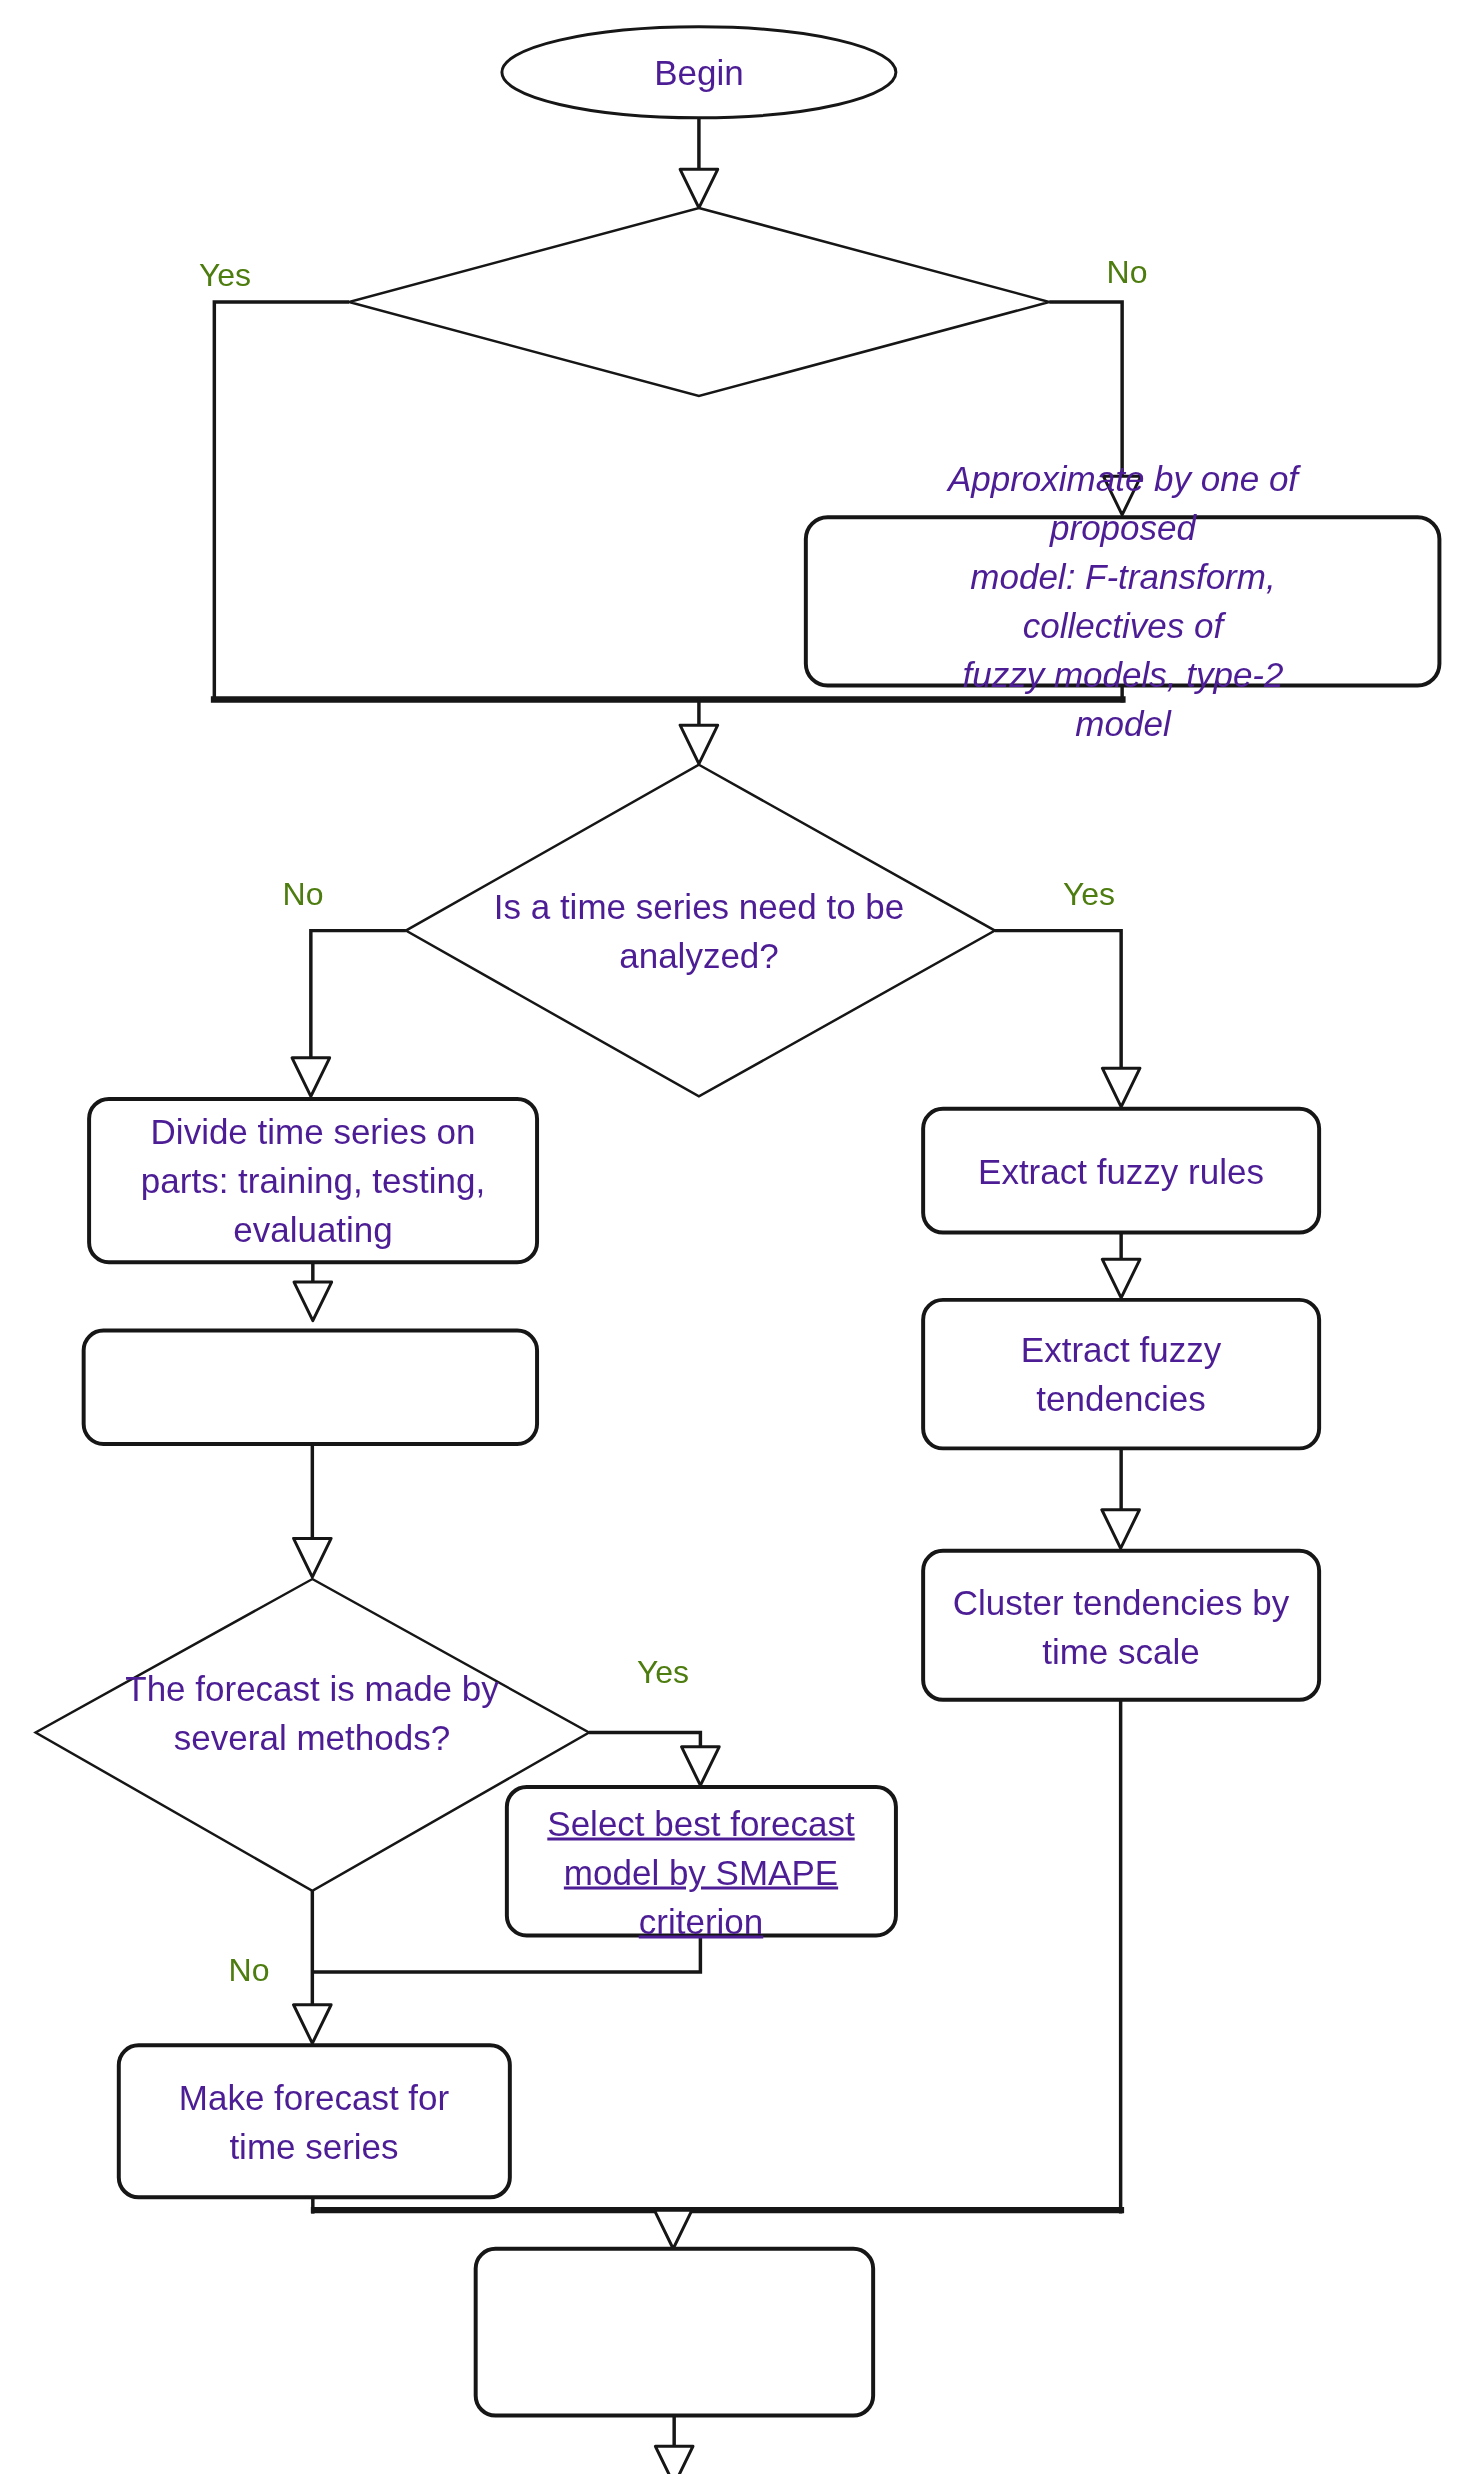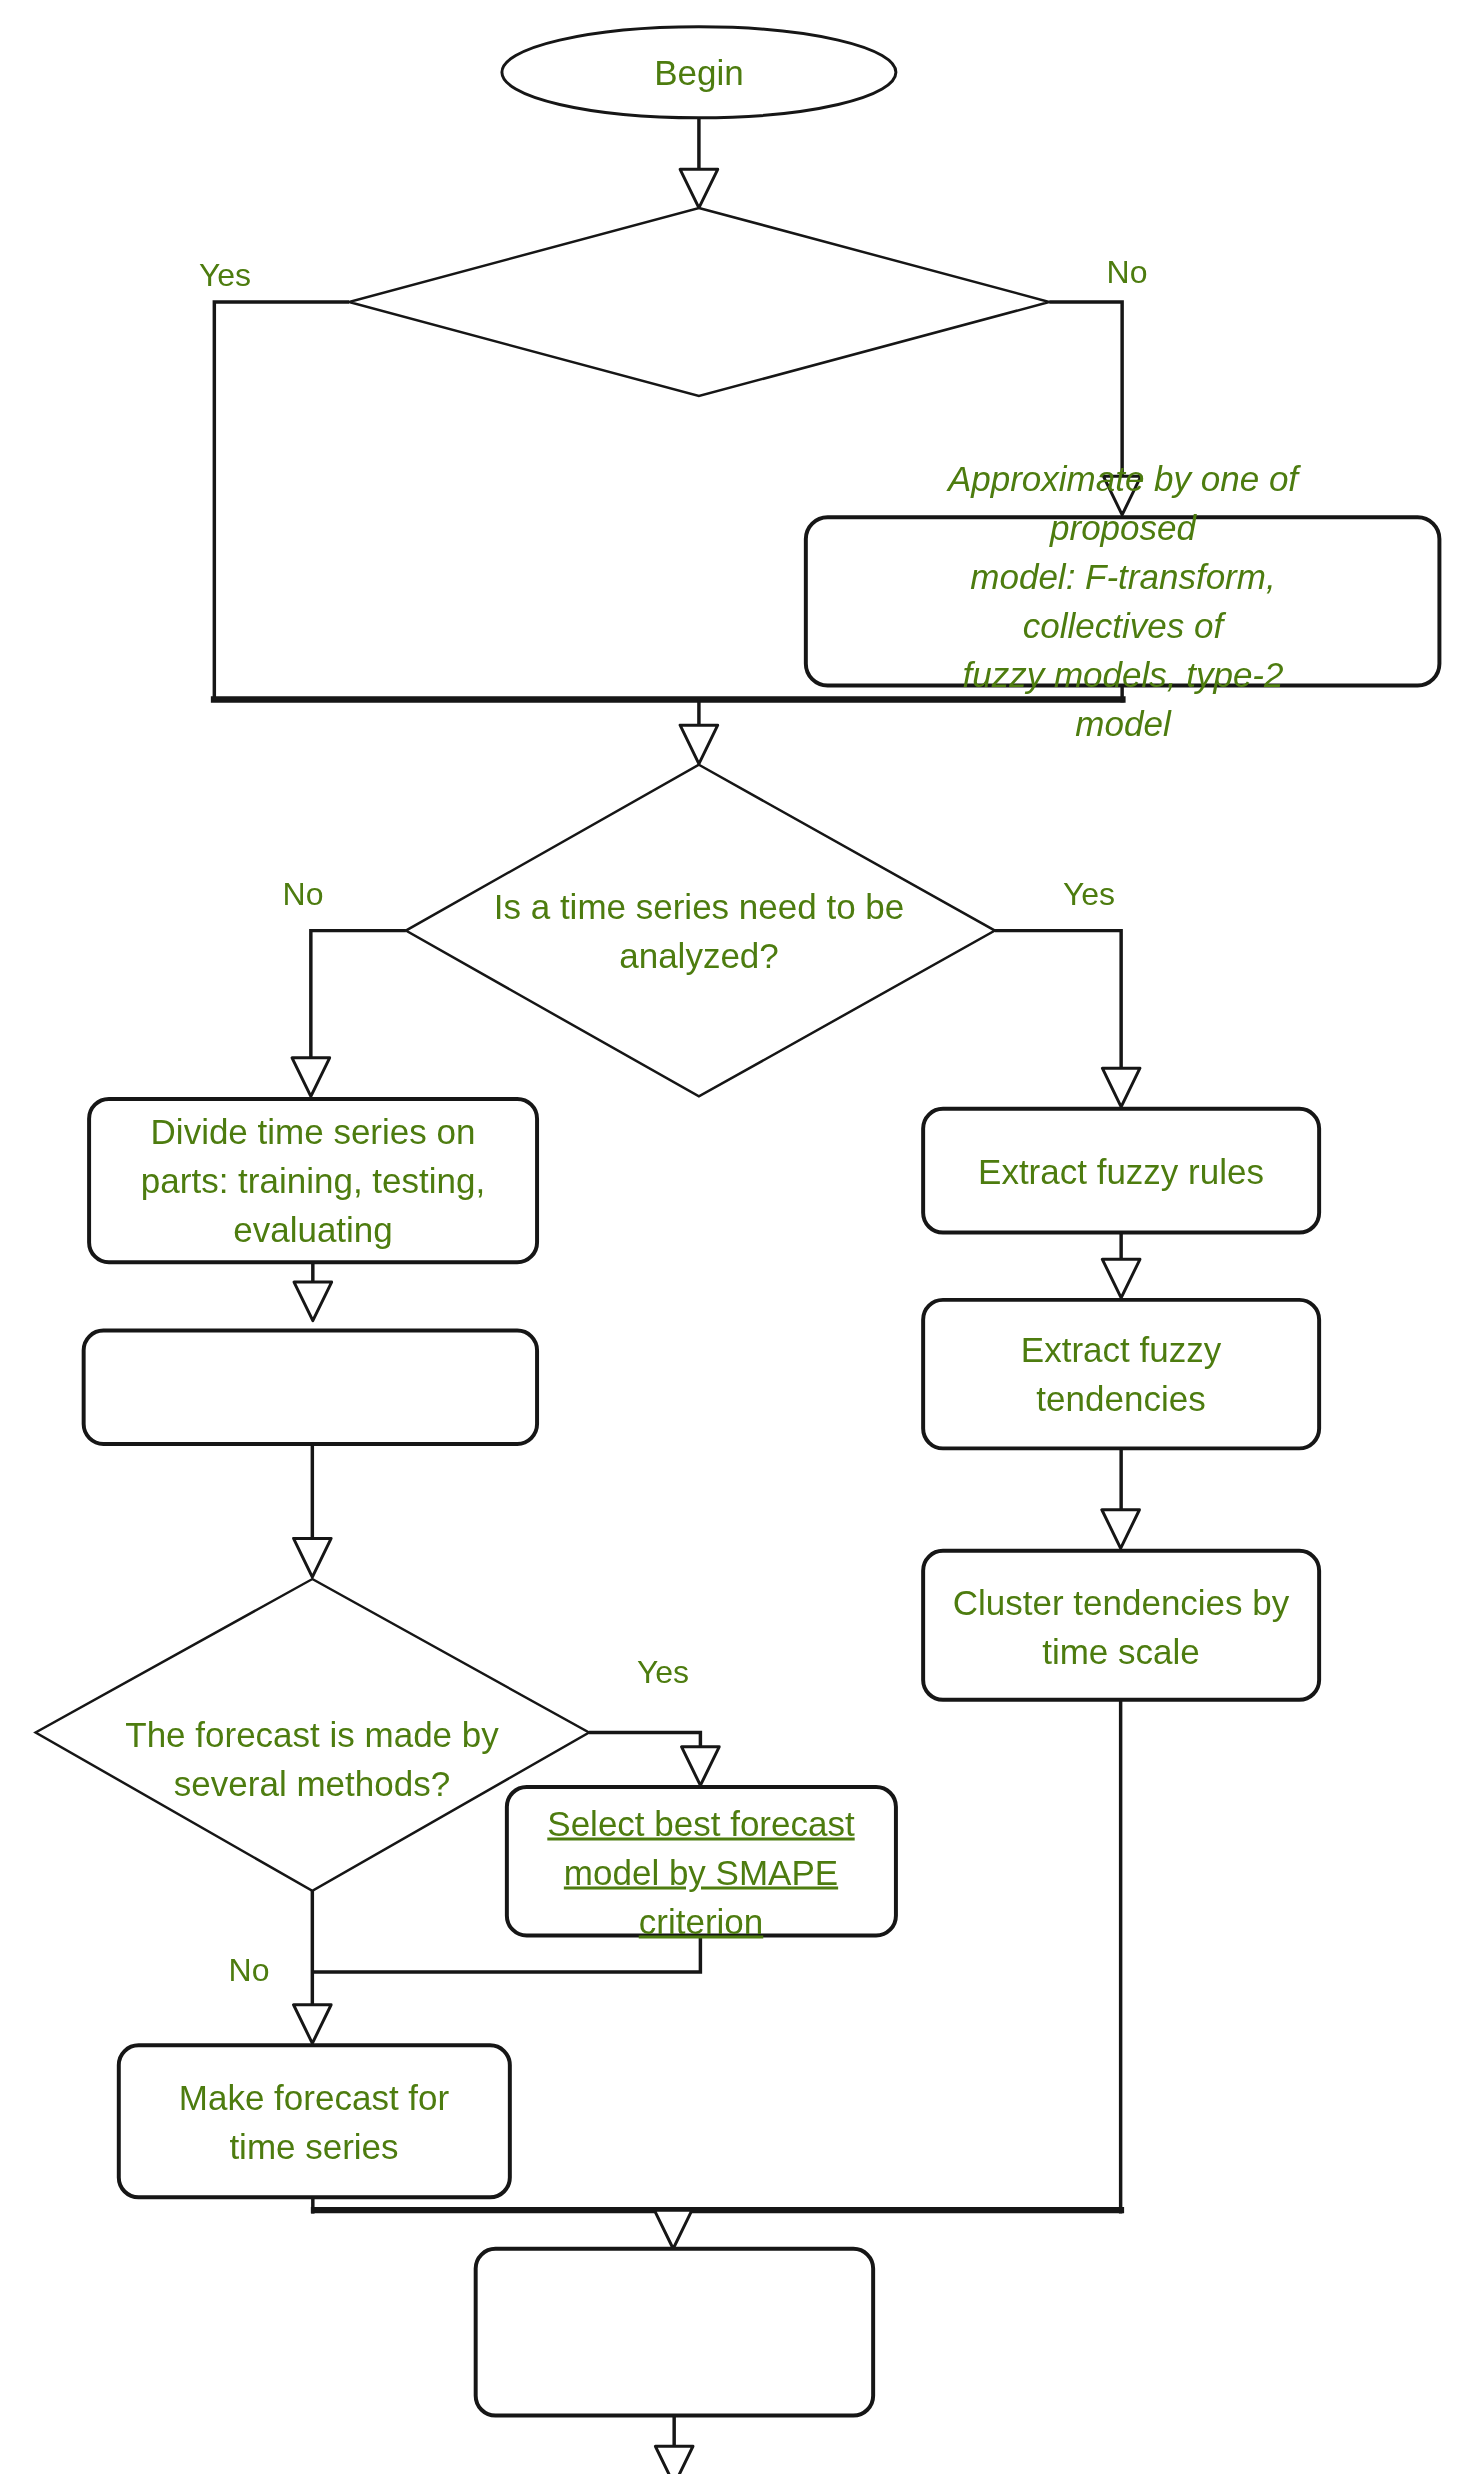--- a/index.html
+++ b/index.html
@@ -12,21 +12,21 @@
     color:#2e2e2e;
   }
   svg.layer{position:absolute;left:0;top:0;}
   .lbl{
     position:absolute;
     transform:translate(-50%,-50%);
     text-align:center;
     white-space:pre-line;
     font-size:35px;
     line-height:49px;
-    color:#4d7c0f;
+    color:#4c1d95;
   }
   .edge-lbl{
     position:absolute;
     transform:translate(-50%,-50%);
     text-align:center;
     font-size:32px;
     line-height:35px;
     color:#4d7c0f;
   }
   .shape{fill:#ffffff;stroke:#161616;}
@@ -101,21 +101,21 @@
   <div class="lbl" style="left:699px;top:931px;">Is a time series need to be
 analyzed?</div>
   <div class="lbl" style="left:313px;top:1180px;">Divide time series on
 parts: training, testing,
 evaluating</div>
   <div class="lbl" style="left:1121px;top:1171px;">Extract fuzzy rules</div>
   <div class="lbl" style="left:1121px;top:1374px;">Extract fuzzy
 tendencies</div>
   <div class="lbl" style="left:1121px;top:1627px;">Cluster tendencies by
 time scale</div>
-  <div class="lbl" style="left:312px;top:1759px;">The forecast is made by
+  <div class="lbl" style="left:312px;top:1713px;">The forecast is made by
 several methods?</div>
   <div class="lbl" style="left:701px;top:1872px;text-decoration:underline;">Select best forecast
 model by SMAPE
 criterion</div>
   <div class="lbl" style="left:314px;top:2122px;">Make forecast for
 time series</div>
 
   <div class="edge-lbl" style="left:225px;top:275px;">Yes</div>
   <div class="edge-lbl" style="left:1127px;top:272px;">No</div>
   <div class="edge-lbl" style="left:303px;top:894px;">No</div>

